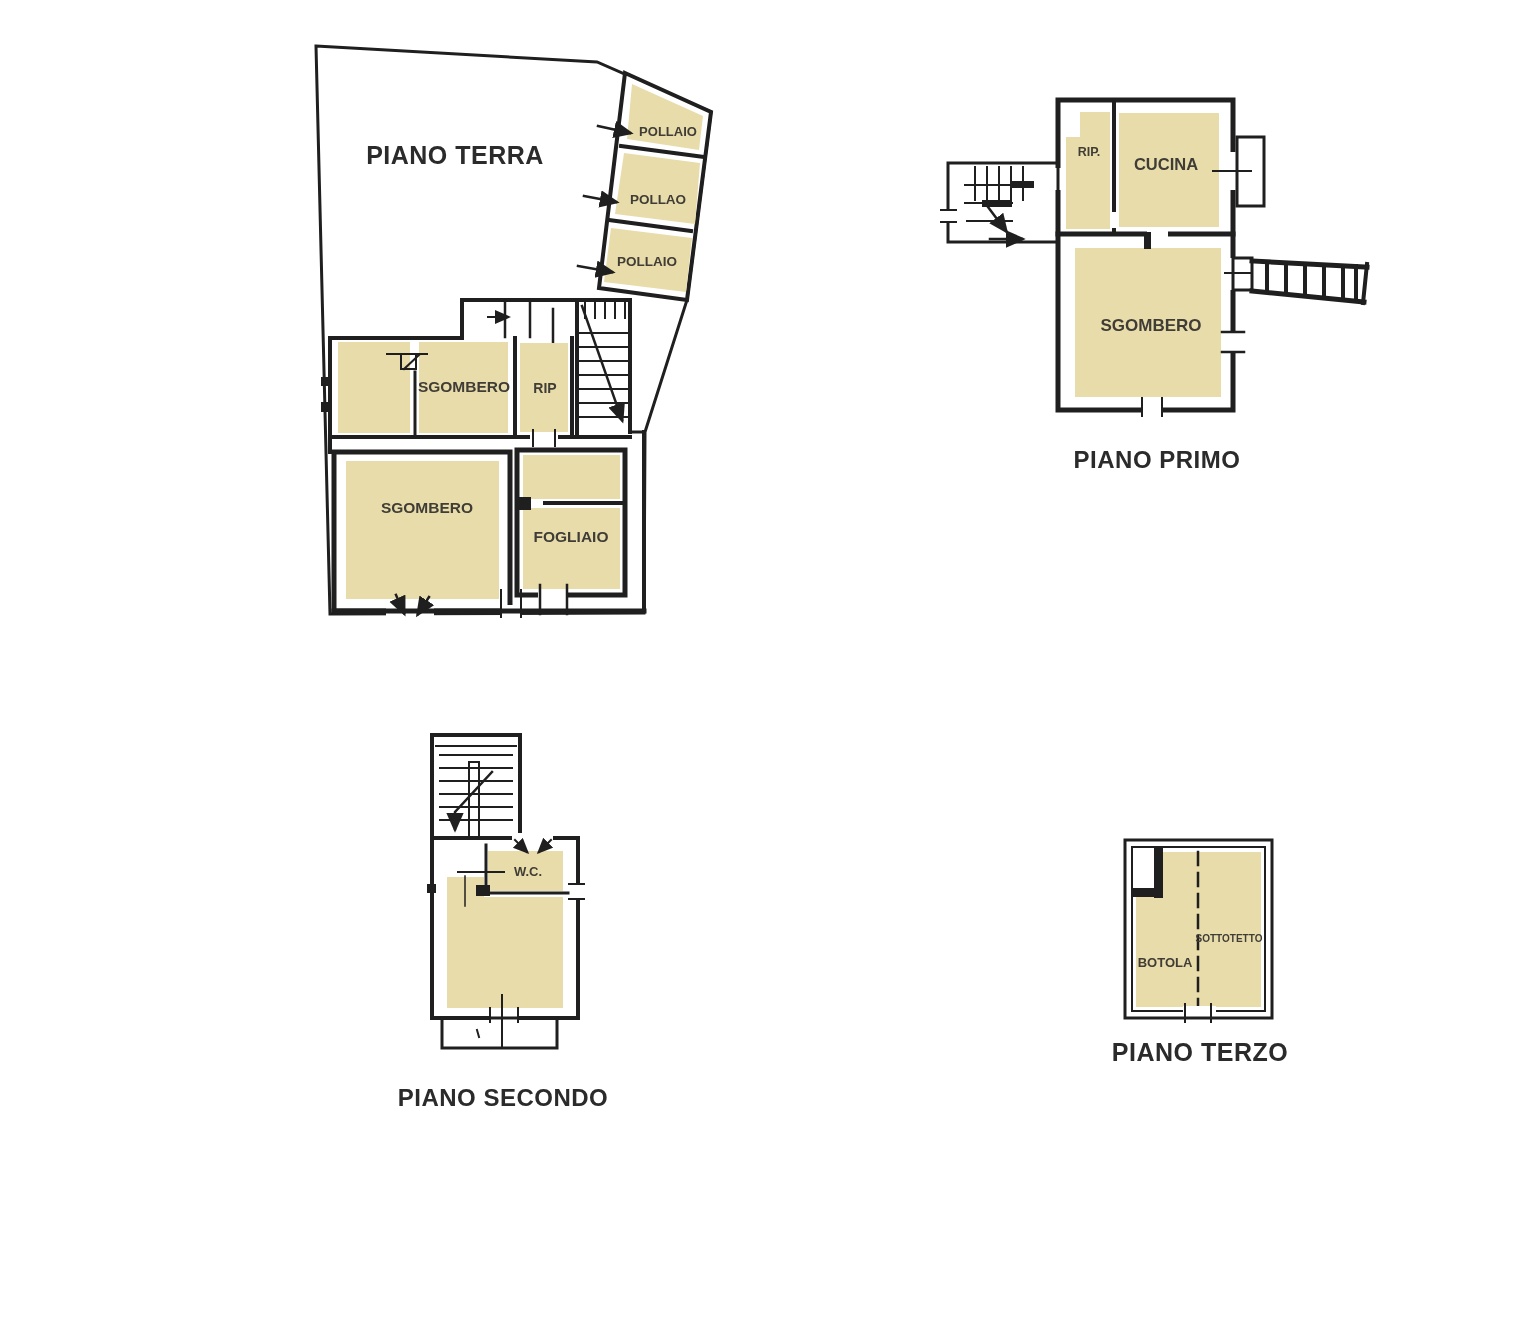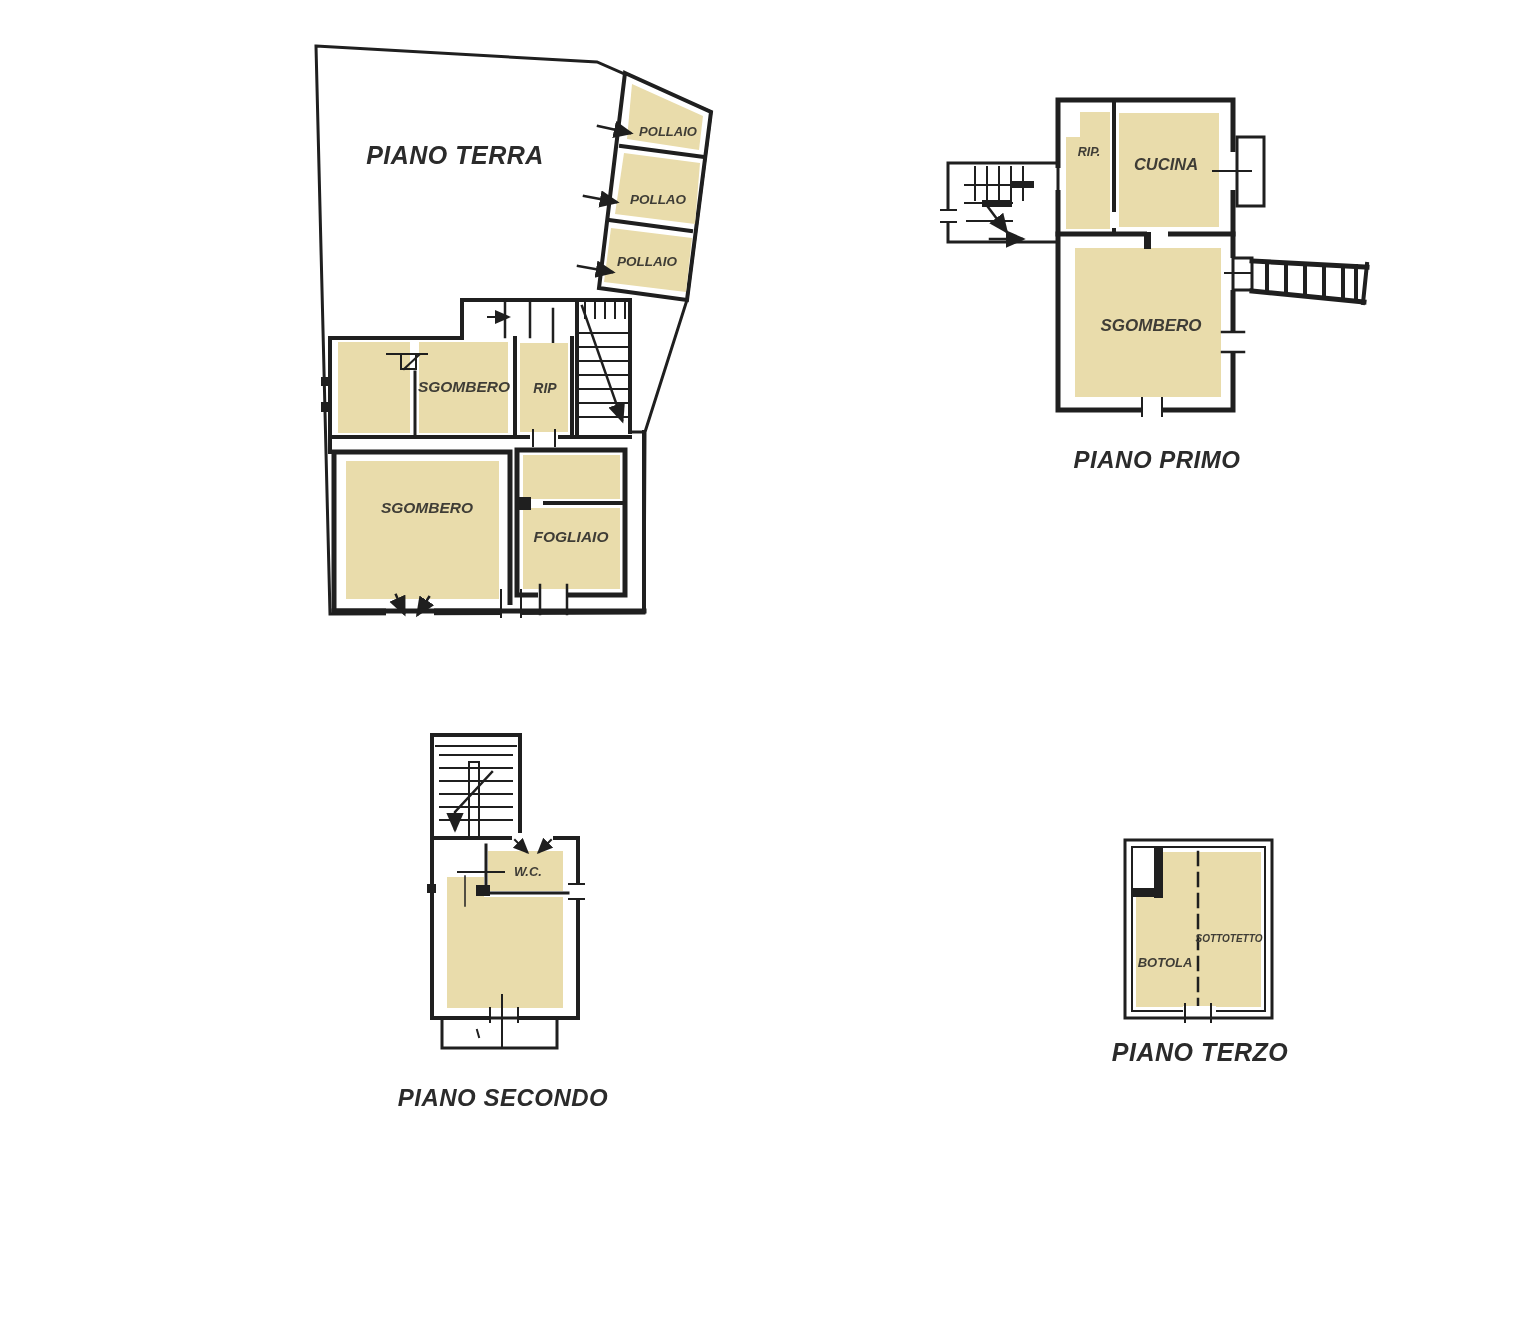--- a/index.html
+++ b/index.html
@@ -1,16 +1,16 @@
 <!DOCTYPE html>
 <html style="--room-fill: #e9dcab; --wall: #1f1f1f; --label: #3f3d36; --title: #2b2b2b; --paper: #ffffff;"><head>
 <meta charset="utf-8">
 <style>
   html,body{margin:0;padding:0;background:#fff;}
-  .canvas{position:relative;width:1531px;height:1319px;background:var(--paper,#fff);overflow:hidden;font-style:italic;}
+  .canvas{position:relative;width:1531px;height:1319px;background:var(--paper,#fff);overflow:hidden;}
   svg{position:absolute;inset:0;}
   .wall{stroke:var(--wall,#1f1f1f);fill:none;stroke-linecap:square;}
   .w1{stroke-width:1.5}.w2{stroke-width:2}.w25{stroke-width:2.5}.w3{stroke-width:3}
   .w4{stroke-width:4}.w5{stroke-width:5}
   .roomfill{fill:var(--room-fill,#e9dcab);stroke:none;}
   .blackfill{fill:var(--wall,#1f1f1f);stroke:none;}
   .whitefill{fill:var(--paper,#fff);stroke:none;}
   .lbl{font-family:"Liberation Sans",sans-serif;font-weight:700;fill:var(--label,#3f3d36);text-anchor:middle;}
   .title{font-family:"Liberation Sans",sans-serif;font-weight:700;fill:var(--title,#2b2b2b);text-anchor:middle;letter-spacing:.5px;}
 </style>

